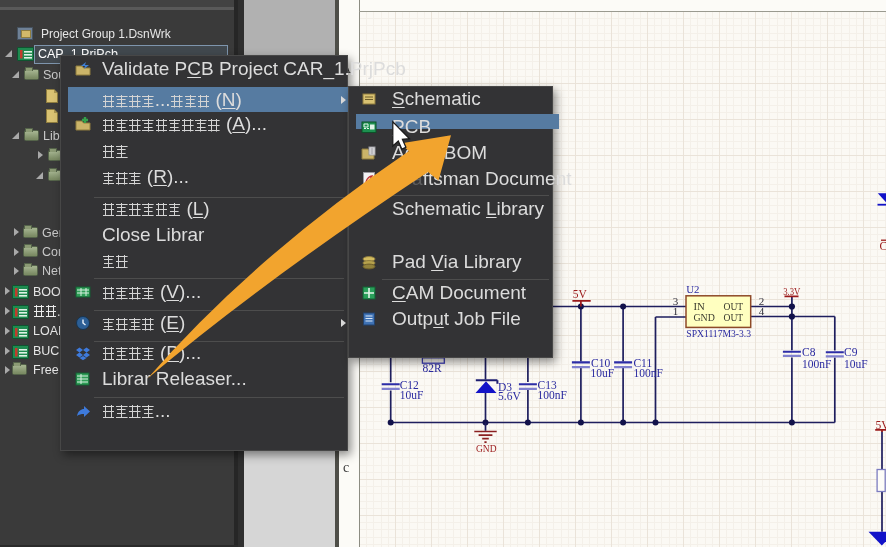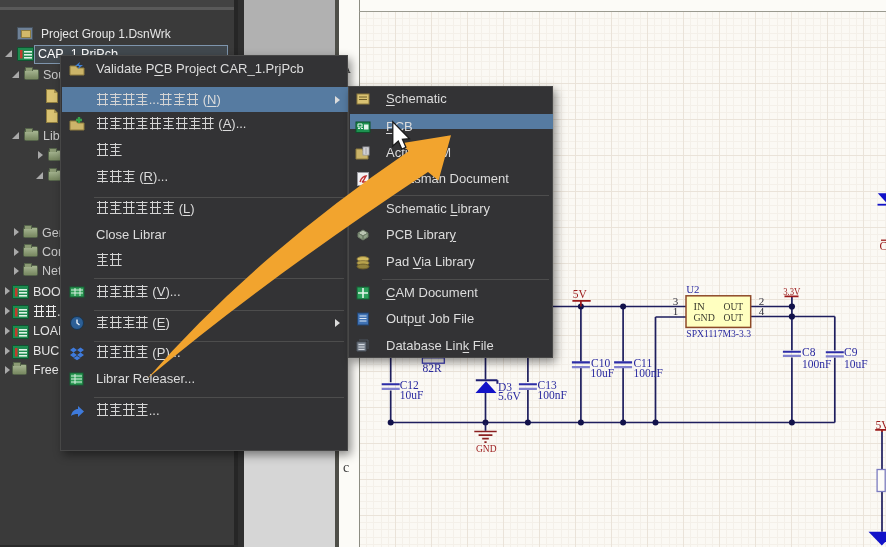--- a/index.html
+++ b/index.html
@@ -42,21 +42,21 @@
  linear-gradient(#dff1e6,#dff1e6) 5.5px 8.9px/8px 1.6px no-repeat,
  #1f8a50}
 .wsp{position:absolute;width:16px;height:13px;background:#6f8196;border:1px solid #46525f}
 .wsp:before{content:"";position:absolute;left:2px;top:2px;width:8px;height:7px;background:#9fb0c2;box-shadow:inset 0 0 0 1px #5d6e80}
 .wsp:after{content:"";position:absolute;right:1px;bottom:1px;width:8px;height:6px;background:#d2b96a;border:1px solid #8f7d3f}
 #selbox{left:34px;top:45px;width:194px;height:18.5px;border:1px solid #7e95ad;background:rgba(96,126,156,.22)}
 
 .menu{position:absolute;background:#333335;border:1px solid #474747;box-shadow:3px 4px 9px rgba(0,0,0,.45)}
 #menu1{left:60px;top:54.5px;width:288px;height:396px;z-index:5}
 #menu2{left:348px;top:86px;width:204.5px;height:272px;z-index:6}
-.mi{position:absolute;left:1px;width:100%;height:26px;line-height:26px;color:#dcdcdc;font-size:13px;white-space:nowrap}
+.mi{position:absolute;left:7px;width:100%;height:26px;line-height:26px;color:#dcdcdc;font-size:19px;white-space:nowrap}
 .mi .tx{position:absolute;left:34px;top:0}
 #menu2 .mi .tx{left:36px}
 .hl{background:#567ba1}
 .sep{position:absolute;left:33px;right:3px;height:1px;background:#4d4d4d}
 .marr{position:absolute;right:8px;top:9px;width:0;height:0;border-left:5px solid #dcdcdc;border-top:4px solid transparent;border-bottom:4px solid transparent}
 .mic{position:absolute;left:7px;top:5px;width:16px;height:16px}
 #menu2 .mic{left:5px}
 u{text-underline-offset:2px;text-decoration-thickness:1px}
 
 .zh{display:inline-block;width:11.6px;height:12.6px;margin:0 .8px;vertical-align:-1.5px;background:
@@ -331,27 +331,20 @@
       <svg class="mic" viewBox="0 0 16 16">
         <rect x="2.5" y="1.5" width="11" height="13" fill="#f2f2f4" stroke="#9a9aa0"></rect>
         <path d="M5 11c1-4 4-6 6-6-2 3-2 5-4 6h4" stroke="#c03030" stroke-width="1.4" fill="none"></path>
       </svg>
       <span class="tx">D<span style="opacity:.25">ra</span>ftsman Document</span>
     </div>
  <div class="sep" style="top:108px"></div>
  <div class="mi" style="top:109px">
       <span class="tx">Schematic <u>L</u>ibrary</span>
     </div>
- <div class="mi" style="top:134.5px">
-      <svg class="mic" viewBox="0 0 16 16">
-        <path d="M3 6l5-3 5 3-5 3z" fill="#b9c4b2" stroke="#6c7a66"></path>
-        <path d="M3 6v4l5 3v-4zM13 6v4l-5 3v-4z" fill="#8fa087" stroke="#6c7a66"></path>
-      </svg>
-      <span class="tx">PCB Librar<u>y</u></span>
-    </div>
  <div class="mi" style="top:162px">
       <svg class="mic" viewBox="0 0 16 16">
         <ellipse cx="8" cy="5" rx="6" ry="2.4" fill="#d3bc5f" stroke="#8f7d3f"></ellipse>
         <ellipse cx="8" cy="9" rx="6" ry="2.4" fill="#b7a24c" stroke="#8f7d3f"></ellipse>
         <ellipse cx="8" cy="12.5" rx="6" ry="2.4" fill="#93833c" stroke="#6e5e2a"></ellipse>
       </svg>
       <span class="tx">Pad <u>V</u>ia Library</span>
     </div>
  <div class="sep" style="top:191.5px"></div>
  <div class="mi" style="top:219px">
@@ -360,28 +353,20 @@
         <path d="M4.5 5h7M4.5 7.5h7M4.5 10h7" stroke="#dbe7f5"></path>
       </svg>
       <span class="tx">Outp<u>u</u>t Job File</span>
     </div>
  <div class="mi" style="top:192.5px">
       <svg class="mic" viewBox="0 0 16 16">
         <rect x="2" y="2" width="12" height="12" fill="#29a05a" stroke="#156135"></rect>
         <path d="M8 3v10M3 8h10" stroke="#e2f3e9" stroke-width="1.6"></path>
       </svg>
       <span class="tx"><u>C</u>AM Document</span>
-    </div>
- <div class="mi" style="top:245.5px">
-      <svg class="mic" viewBox="0 0 16 16">
-        <path d="M2 4h9v9H2z" fill="#7e8691" stroke="#4d545e"></path>
-        <path d="M4 2h9v9" fill="none" stroke="#4d545e"></path>
-        <path d="M3.5 6.5h6M3.5 9h6M3.5 11.5h6" stroke="#d5dae0"></path>
-      </svg>
-      <span class="tx">Database Lin<u>k</u> File</span>
     </div>
 </div>
 <svg class="abs" id="arrow" width="886" height="547" viewBox="0 0 886 547">
  <path d="M409 151Q252 258 147.5 378.5Q262 282 428 172L438.5 180.5 451 135.3 400 143.5Z" fill="#f2a42e"></path>
 </svg>
 <svg class="abs" id="cursor" width="886" height="547" viewBox="0 0 886 547">
  <path d="M392.8 121.8v24.2l5.5-5 3.5 8.1 4.1-1.8-3.5-8 7.1-.6z" fill="#fff" stroke="#1a1a1a" stroke-width="1.25"></path>
 </svg>
 
 </body></html>

